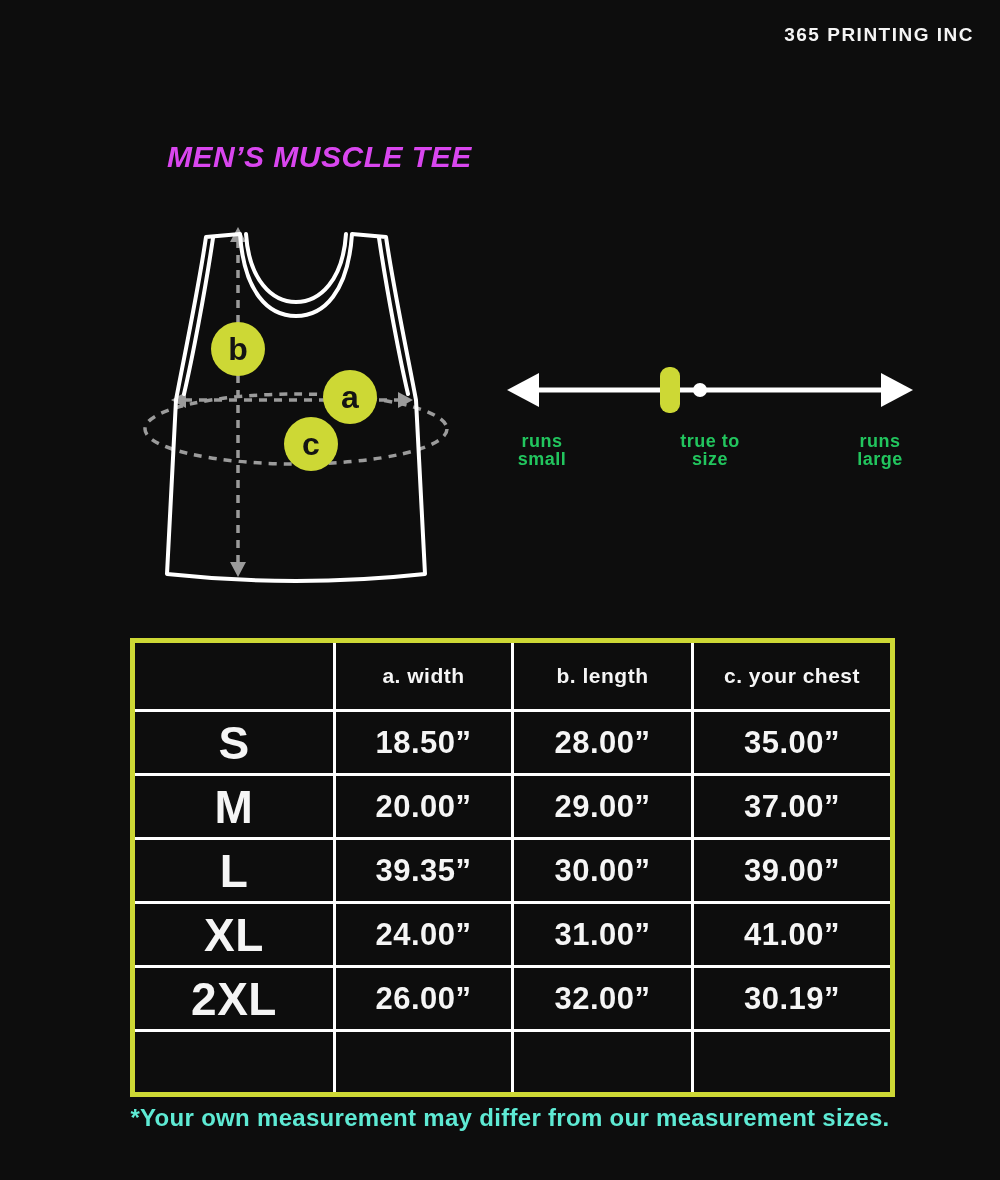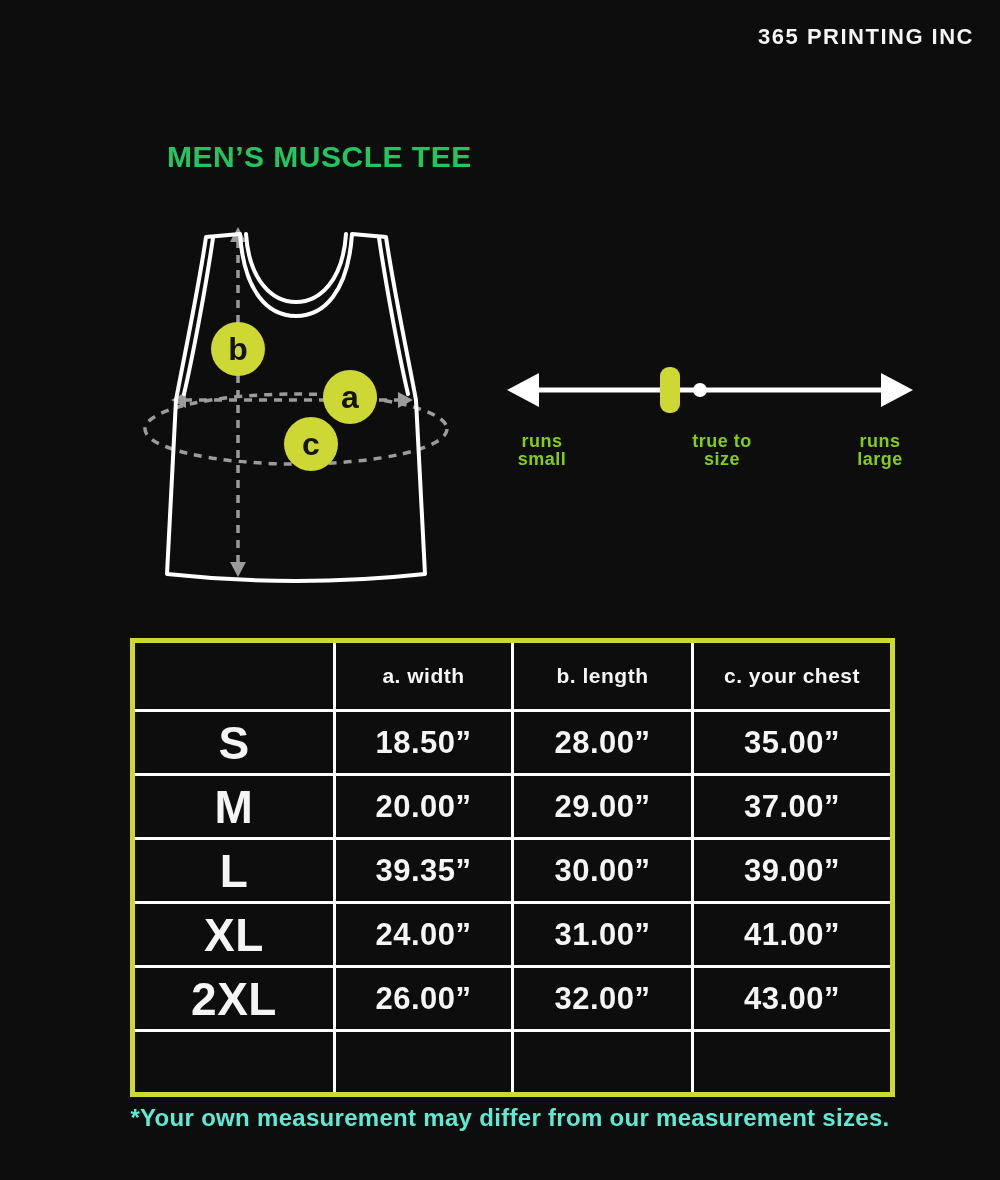--- a/index.html
+++ b/index.html
@@ -2,39 +2,39 @@
 <html><head>
 <meta charset="utf-8">
 <style>
   html,body{margin:0;padding:0;background:#0d0d0d;}
   .page{
     position:relative;width:1000px;height:1180px;background:#0d0d0d;
     font-family:"Liberation Sans",sans-serif;color:#f5f5f5;overflow:hidden;
   }
   .brand{
     position:absolute;top:24px;right:26px;
-    font-size:22px;font-weight:bold;letter-spacing:1.5px;color:#f5f5f5;
+    font-size:19px;font-weight:bold;letter-spacing:1.5px;color:#f5f5f5;
   }
   .title{
     position:absolute;top:50px;left:60px;margin:0;
     font-size:80px;font-weight:bold;letter-spacing:1px;color:#cdd835;line-height:1;
   }
   .subtitle{
     position:absolute;top:140px;left:167px;
-    font-size:30px;font-weight:bold;letter-spacing:.5px;color:#22c55e;
+    font-size:30px;font-weight:bold;letter-spacing:.5px;color:#d946ef;font-style:italic;
   }
   .tee{position:absolute;left:128px;top:212px;width:342px;height:386px;}
   .scale{position:absolute;left:505px;top:352px;width:410px;height:130px;}
   .scale svg{position:absolute;left:0;top:0;width:410px;height:82px;}
   .scale-label{
     position:absolute;top:80px;transform:translateX(-50%);
     text-align:center;font-size:18px;font-weight:bold;line-height:1.02;
-    letter-spacing:.5px;color:#84cc16;white-space:nowrap;
+    letter-spacing:.5px;color:#22c55e;white-space:nowrap;
   }
-  .lbl-small{left:37px;} .lbl-true{left:205px;margin-left:12px;} .lbl-large{left:375px;}
+  .lbl-small{left:37px;} .lbl-true{left:205px;} .lbl-large{left:375px;}
   table.size-table{
     position:absolute;left:130px;top:638px;width:760px;height:459px;
     border-collapse:collapse;table-layout:fixed;
     border:5px solid #cdd835;
   }
   .size-table th,.size-table td{
     border:3px solid #ffffff;text-align:center;vertical-align:middle;
     color:#f5f5f5;font-weight:bold;padding:0;margin-left:48px;
   }
   .size-table thead tr{height:70px;}
@@ -152,21 +152,21 @@
         <tr>
           <td class="size-col">XL</td>
           <td>24.00”</td>
           <td>31.00”</td>
           <td>41.00”</td>
         </tr>
         <tr>
           <td class="size-col">2XL</td>
           <td>26.00”</td>
           <td>32.00”</td>
-          <td>43.00”</td>
+          <td>30.19”</td>
         </tr>
         <tr>
           <td class="size-col"></td>
           <td></td>
           <td></td>
           <td></td>
         </tr>
       </tbody>
   </table>
 

